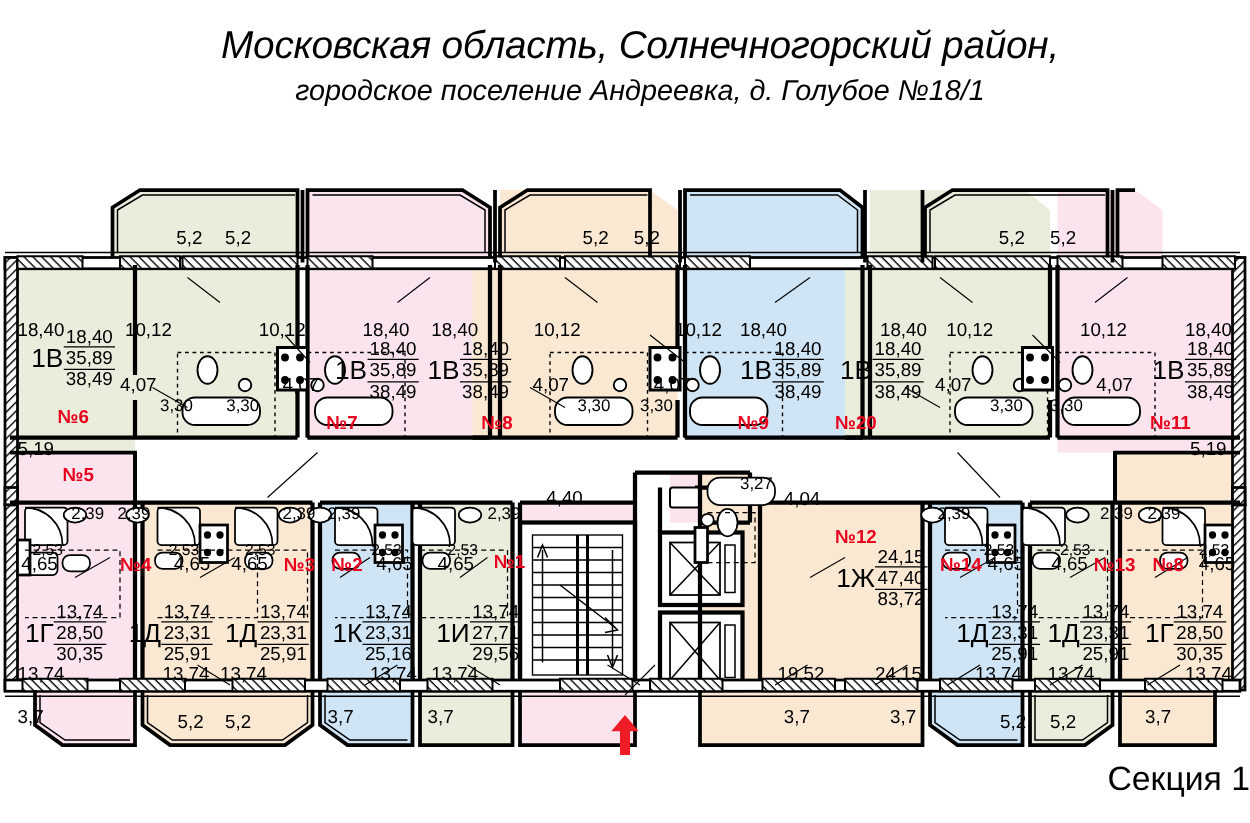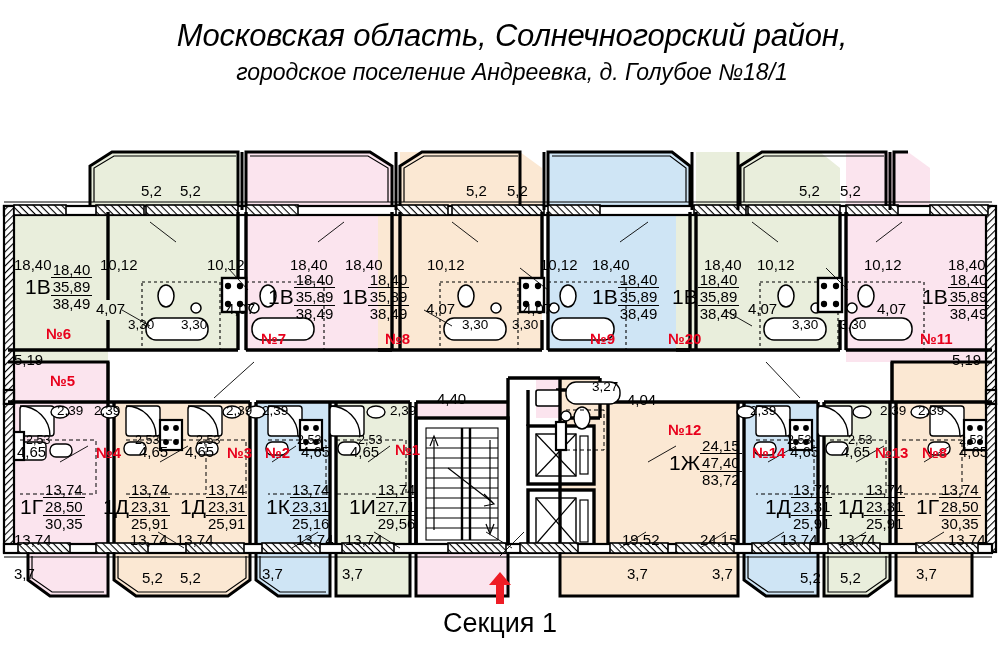--- a/index.html
+++ b/index.html
@@ -4,21 +4,21 @@
 <style>
   html,body{margin:0;padding:0;background:#ffffff;}
   body{width:1000px;height:658px;position:relative;overflow:hidden;
        font-family:"Liberation Sans","DejaVu Sans",sans-serif;color:#000;}
 
   
   #title-block{position:absolute;left:12px;top:18px;width:1000px;text-align:center;font-style:italic;}
   #title-line1{font-size:31px;letter-spacing:-0.2px;white-space:nowrap;}
   #title-line2{font-size:23px;margin-top:5px;white-space:nowrap;}
 
-  #section-caption{position:absolute;left:0;top:608px;width:1000px;text-align:center;
+  #section-caption{position:absolute;left:0;top:608px;width:1000px;text-align:right;
       font-size:27px;}
 
   
   #entrance-arrow{position:absolute;left:489px;top:572px;width:22px;height:32px;}
 
   
   #plan{position:absolute;left:0;top:150px;width:1000px;height:450px;}
   #plan svg{display:block;}
 
   

